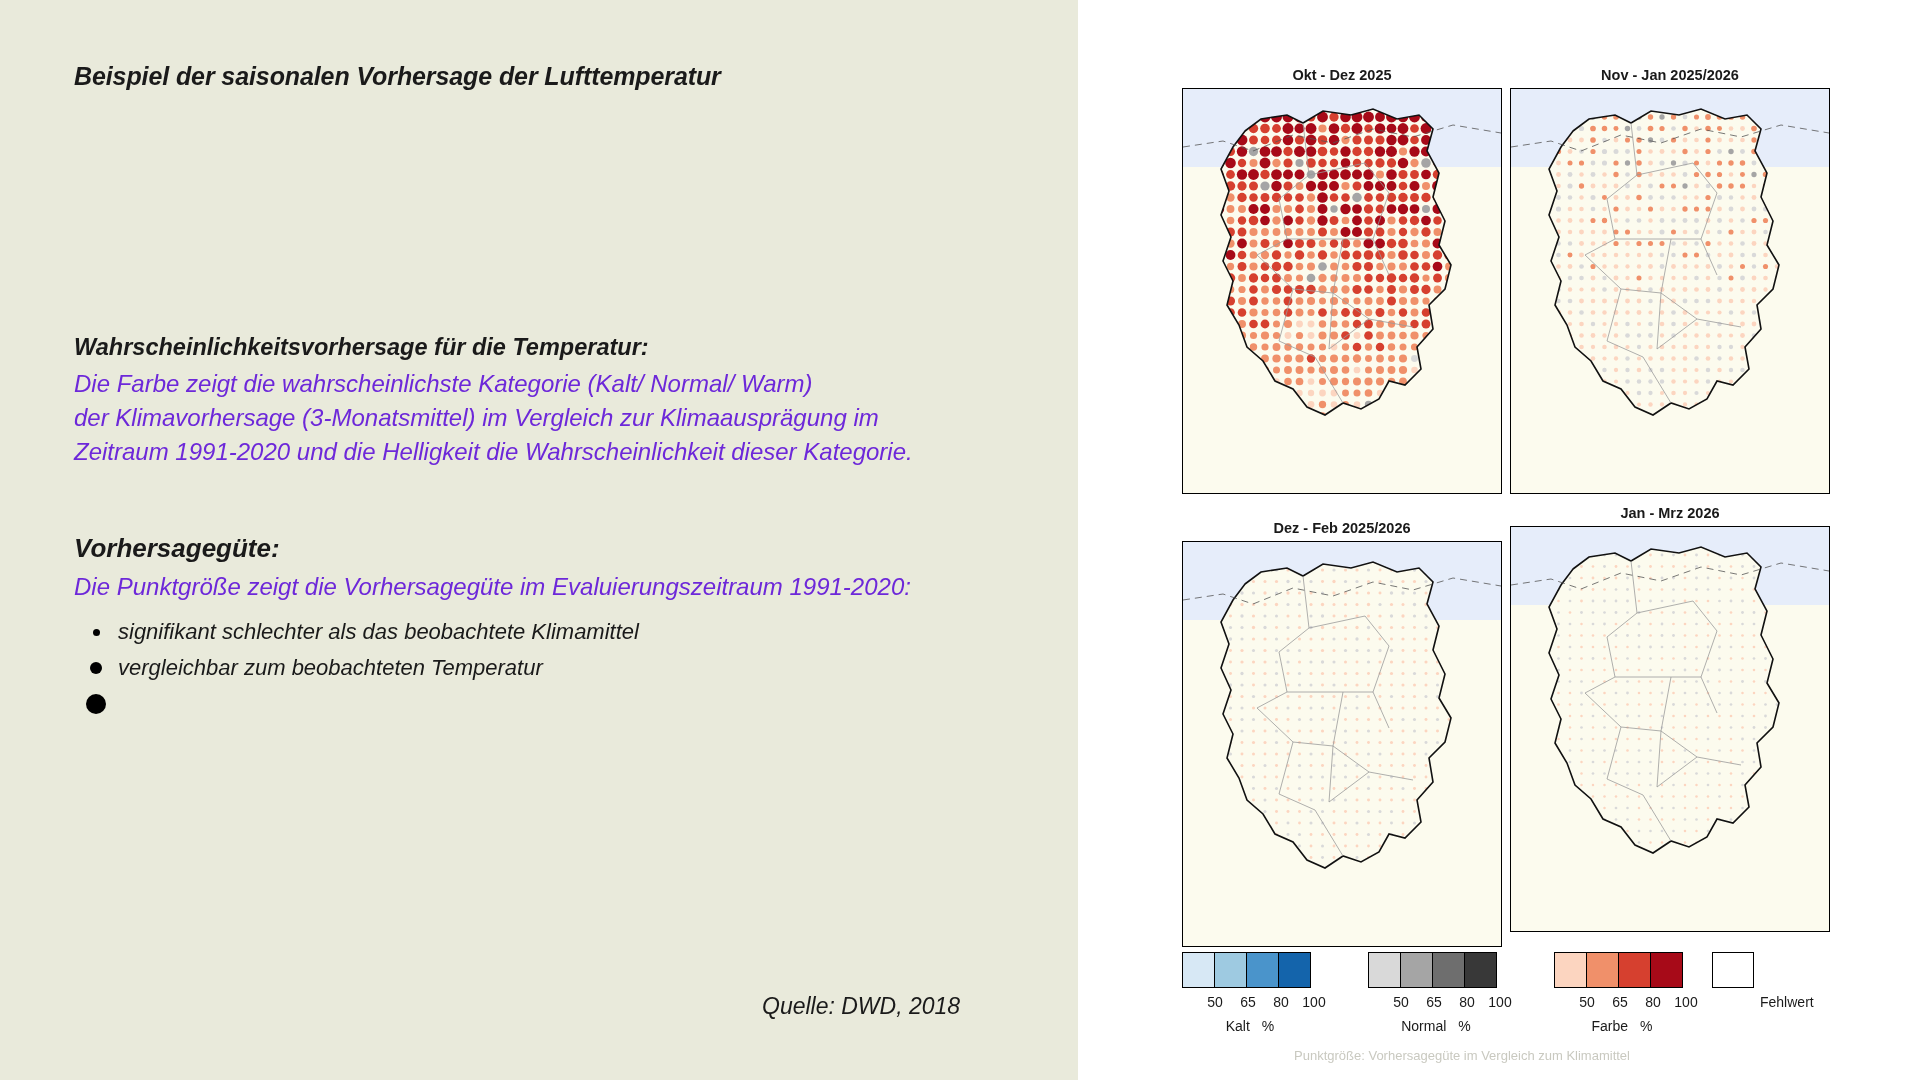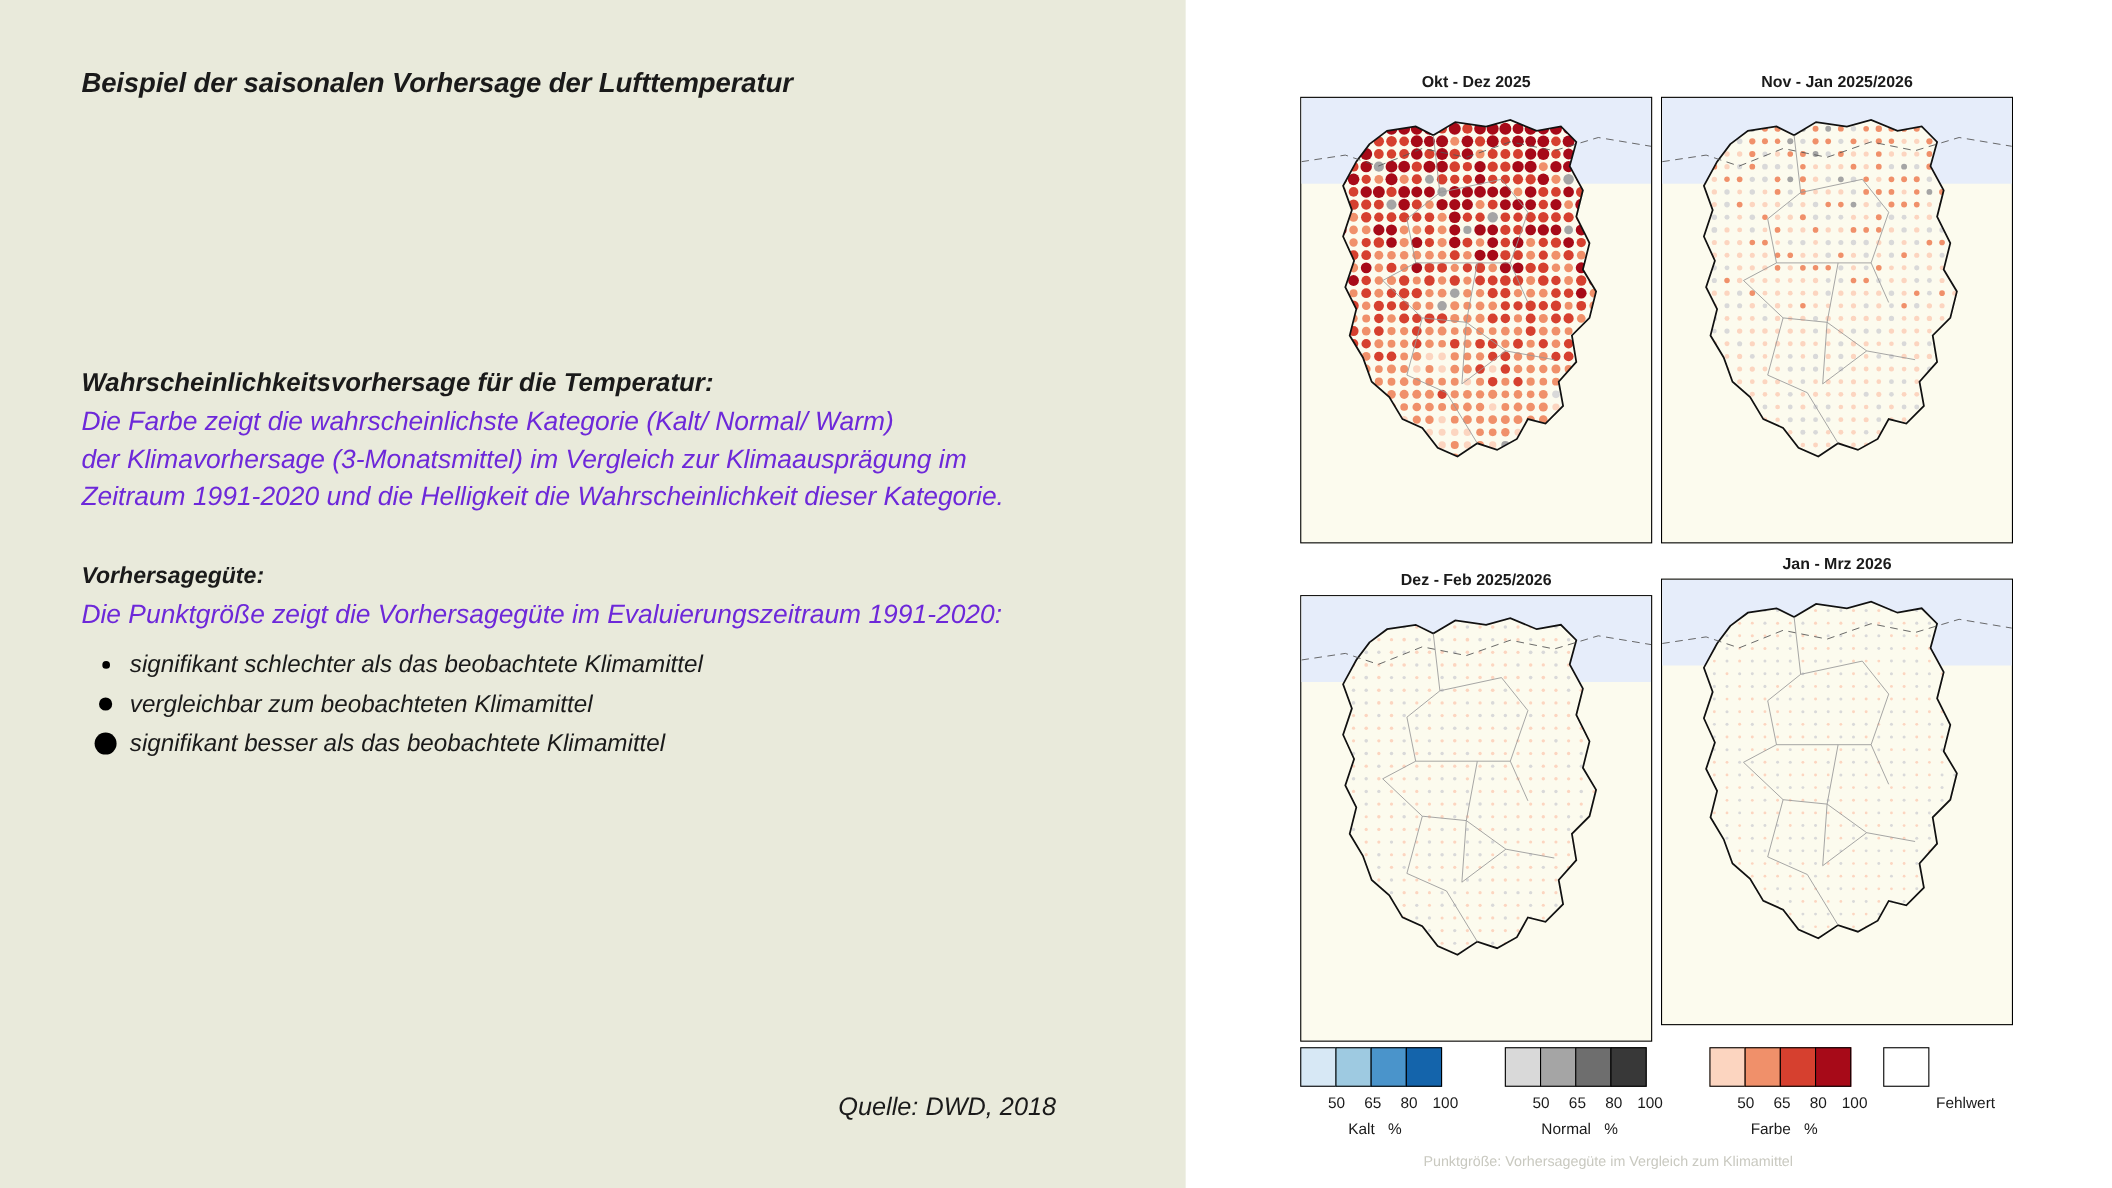--- a/index.html
+++ b/index.html
@@ -54,24 +54,25 @@
     color: #6d28d9;
     line-height: 1.42;
   }
   #skill-block {
     position: absolute;
     left: 74px;
     top: 512px;
     width: 930px;
   }
   #skill-heading {
-    font-size: 21px;
+    font-size: 26px;
     font-weight: bold;
     color: #1a1a1a;
     margin-bottom: 6px;
+    margin-top: 21px;
   }
   #skill-list {
     list-style: none;
     margin: 10px 0 0 0;
     padding: 0;
   }
   #skill-list li {
     display: flex;
     align-items: center;
     height: 36px;
@@ -246,27 +247,26 @@
         <li>
           <span class="bullet-holder">
             <span class="bullet-dot bullet-small"></span>
           </span>
           <span>signifikant schlechter als das beobachtete Klimamittel</span>
         </li>
         <li>
           <span class="bullet-holder">
             <span class="bullet-dot bullet-mid"></span>
           </span>
-          <span>vergleichbar zum beobachteten Klimamittel</span>
+          <span>vergleichbar zum beobachteten Temperatur</span>
         </li>
         <li>
           <span class="bullet-holder">
             <span class="bullet-dot bullet-large"></span>
           </span>
-          <span>signifikant besser als das beobachtete Klimamittel</span>
         </li>
       </ul>
     </div>
 
     <div id="source-text">Quelle: DWD, 2018</div>
   </div>
 
   <div id="right-panel">
 
     <div id="map-grid">

